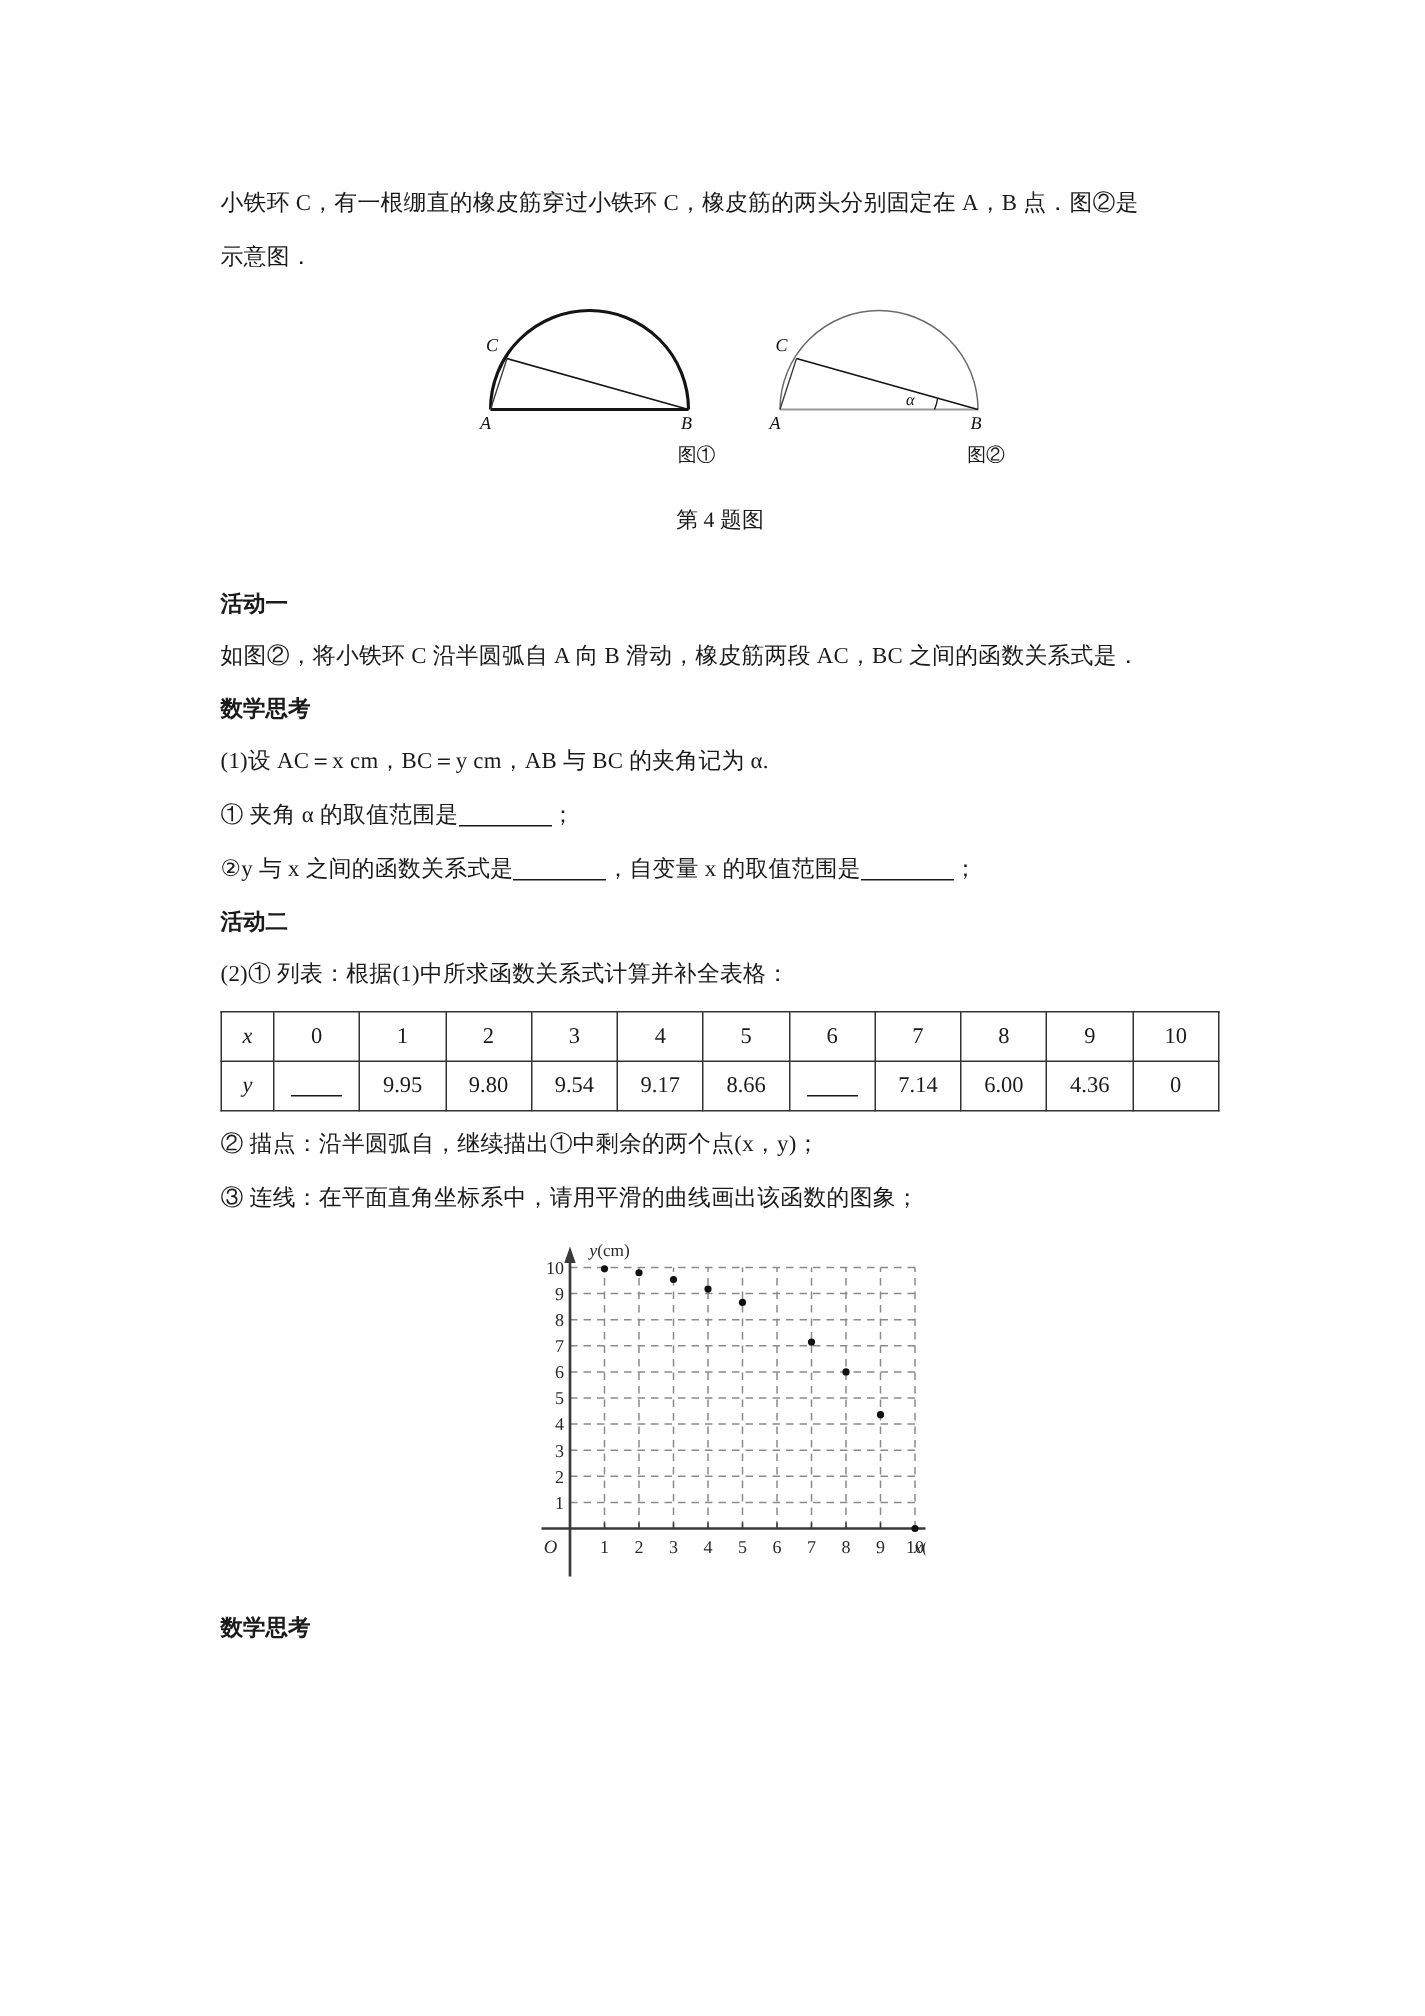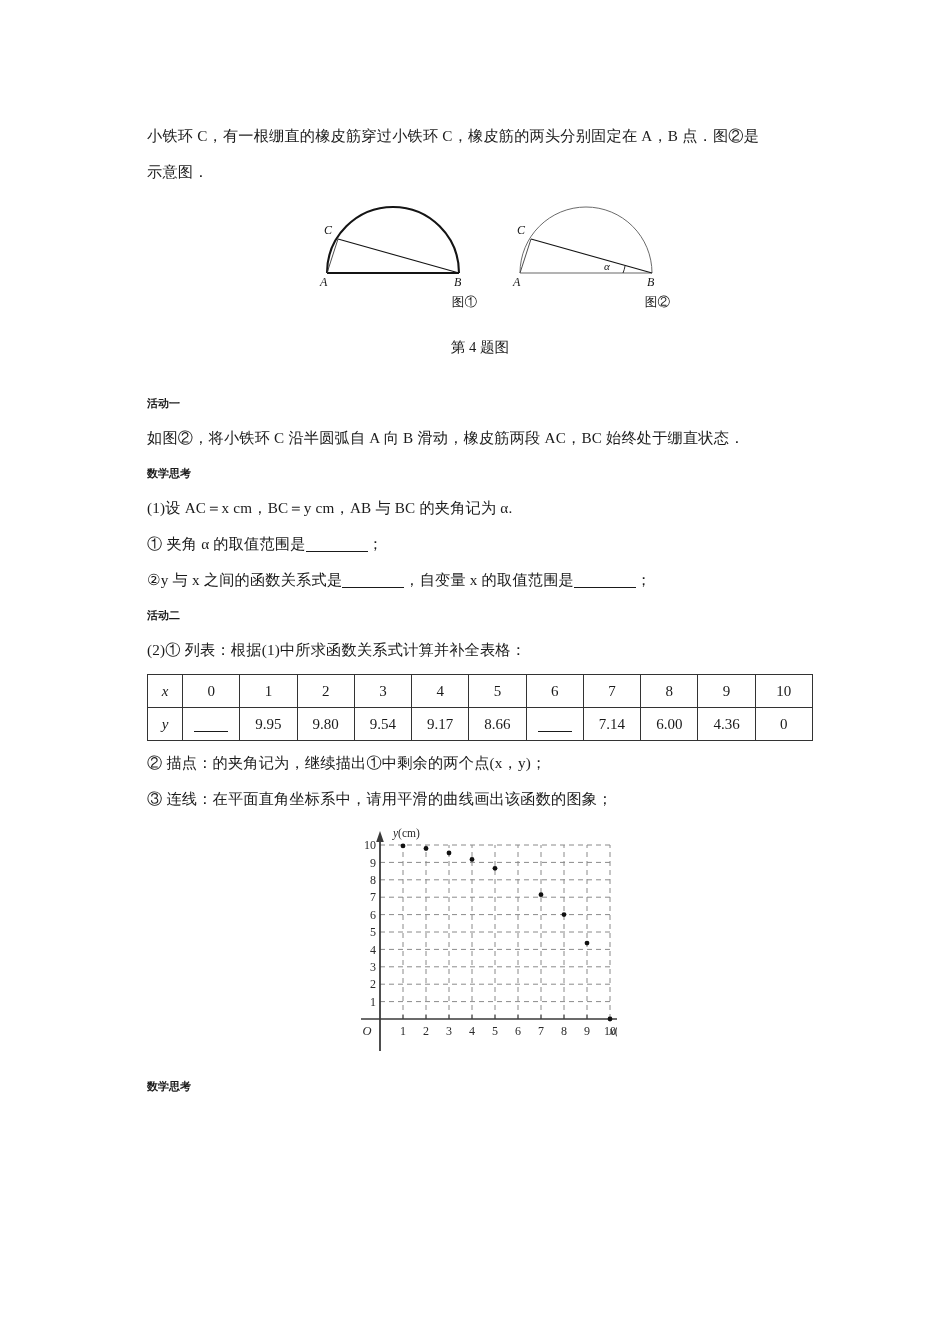--- a/index.html
+++ b/index.html
@@ -33,21 +33,21 @@
     font-size: 15.2px;
     line-height: 36px;
     letter-spacing: 0.2px;
     text-align: justify;
     margin: 0;
   }
   .para.lead { text-indent: 0; }
   .bold-head {
     font-family: Liberation Serif, serif;
     font-weight: bold;
-    font-size: 11px;
+    font-size: 15px;
     line-height: 34px;
     margin: 0;
   }
   .center-cap {
     text-align: center;
     font-size: 14.6px;
     line-height: 30px;
     margin: 16px;
   }
   .blank {
@@ -163,21 +163,21 @@
         <div class="figcap">图②</div>
       </div>
 
     </div>
 
     <p class="center-cap" style="margin-top:14px;">第 4 题图</p>
 
     <div class="gap-a"></div>
 
     <p class="bold-head">活动一</p>
-    <p class="para">如图②，将小铁环 C 沿半圆弧自 A 向 B 滑动，橡皮筋两段 AC，BC 始终处于绷直状态．</p>
+    <p class="para">如图②，将小铁环 C 沿半圆弧自 A 向 B 滑动，橡皮筋两段 AC，BC 之间的函数关系式是．</p>
 
     <p class="bold-head">数学思考</p>
     <p class="para">(1)设 AC＝x cm，BC＝y cm，AB 与 BC 的夹角记为 α.</p>
 
     <p class="para">
       <span>① 夹角 α 的取值范围是</span><span class="blank w1"></span><span>；</span>
     </p>
 
     <p class="para">
       <span>②y 与 x 之间的函数关系式是</span><span class="blank w2"></span><span>，自变量 x 的取值范围是</span><span class="blank w3"></span><span>；</span>
@@ -212,21 +212,21 @@
           <td>8.66</td>
           <td><span class="cellblank"></span></td>
           <td>7.14</td>
           <td>6.00</td>
           <td>4.36</td>
           <td>0</td>
         </tr>
       </tbody>
     </table>
 
-    <p class="para">② 描点：的夹角记为，继续描出①中剩余的两个点(x，y)；</p>
+    <p class="para">② 描点：沿半圆弧自，继续描出①中剩余的两个点(x，y)；</p>
     <p class="para">③ 连线：在平面直角坐标系中，请用平滑的曲线画出该函数的图象；</p>
 
     <div class="graphwrap">
       <svg class="graph" width="260" height="232" viewBox="0 0 260 232">
         <defs></defs>
 
         <g stroke="#8a8a8a" stroke-width="1" stroke-dasharray="5,4">
           <line x1="46" y1="196" x2="46" y2="22"></line>
           <line x1="69" y1="196" x2="69" y2="22"></line>
           <line x1="92" y1="196" x2="92" y2="22"></line>

